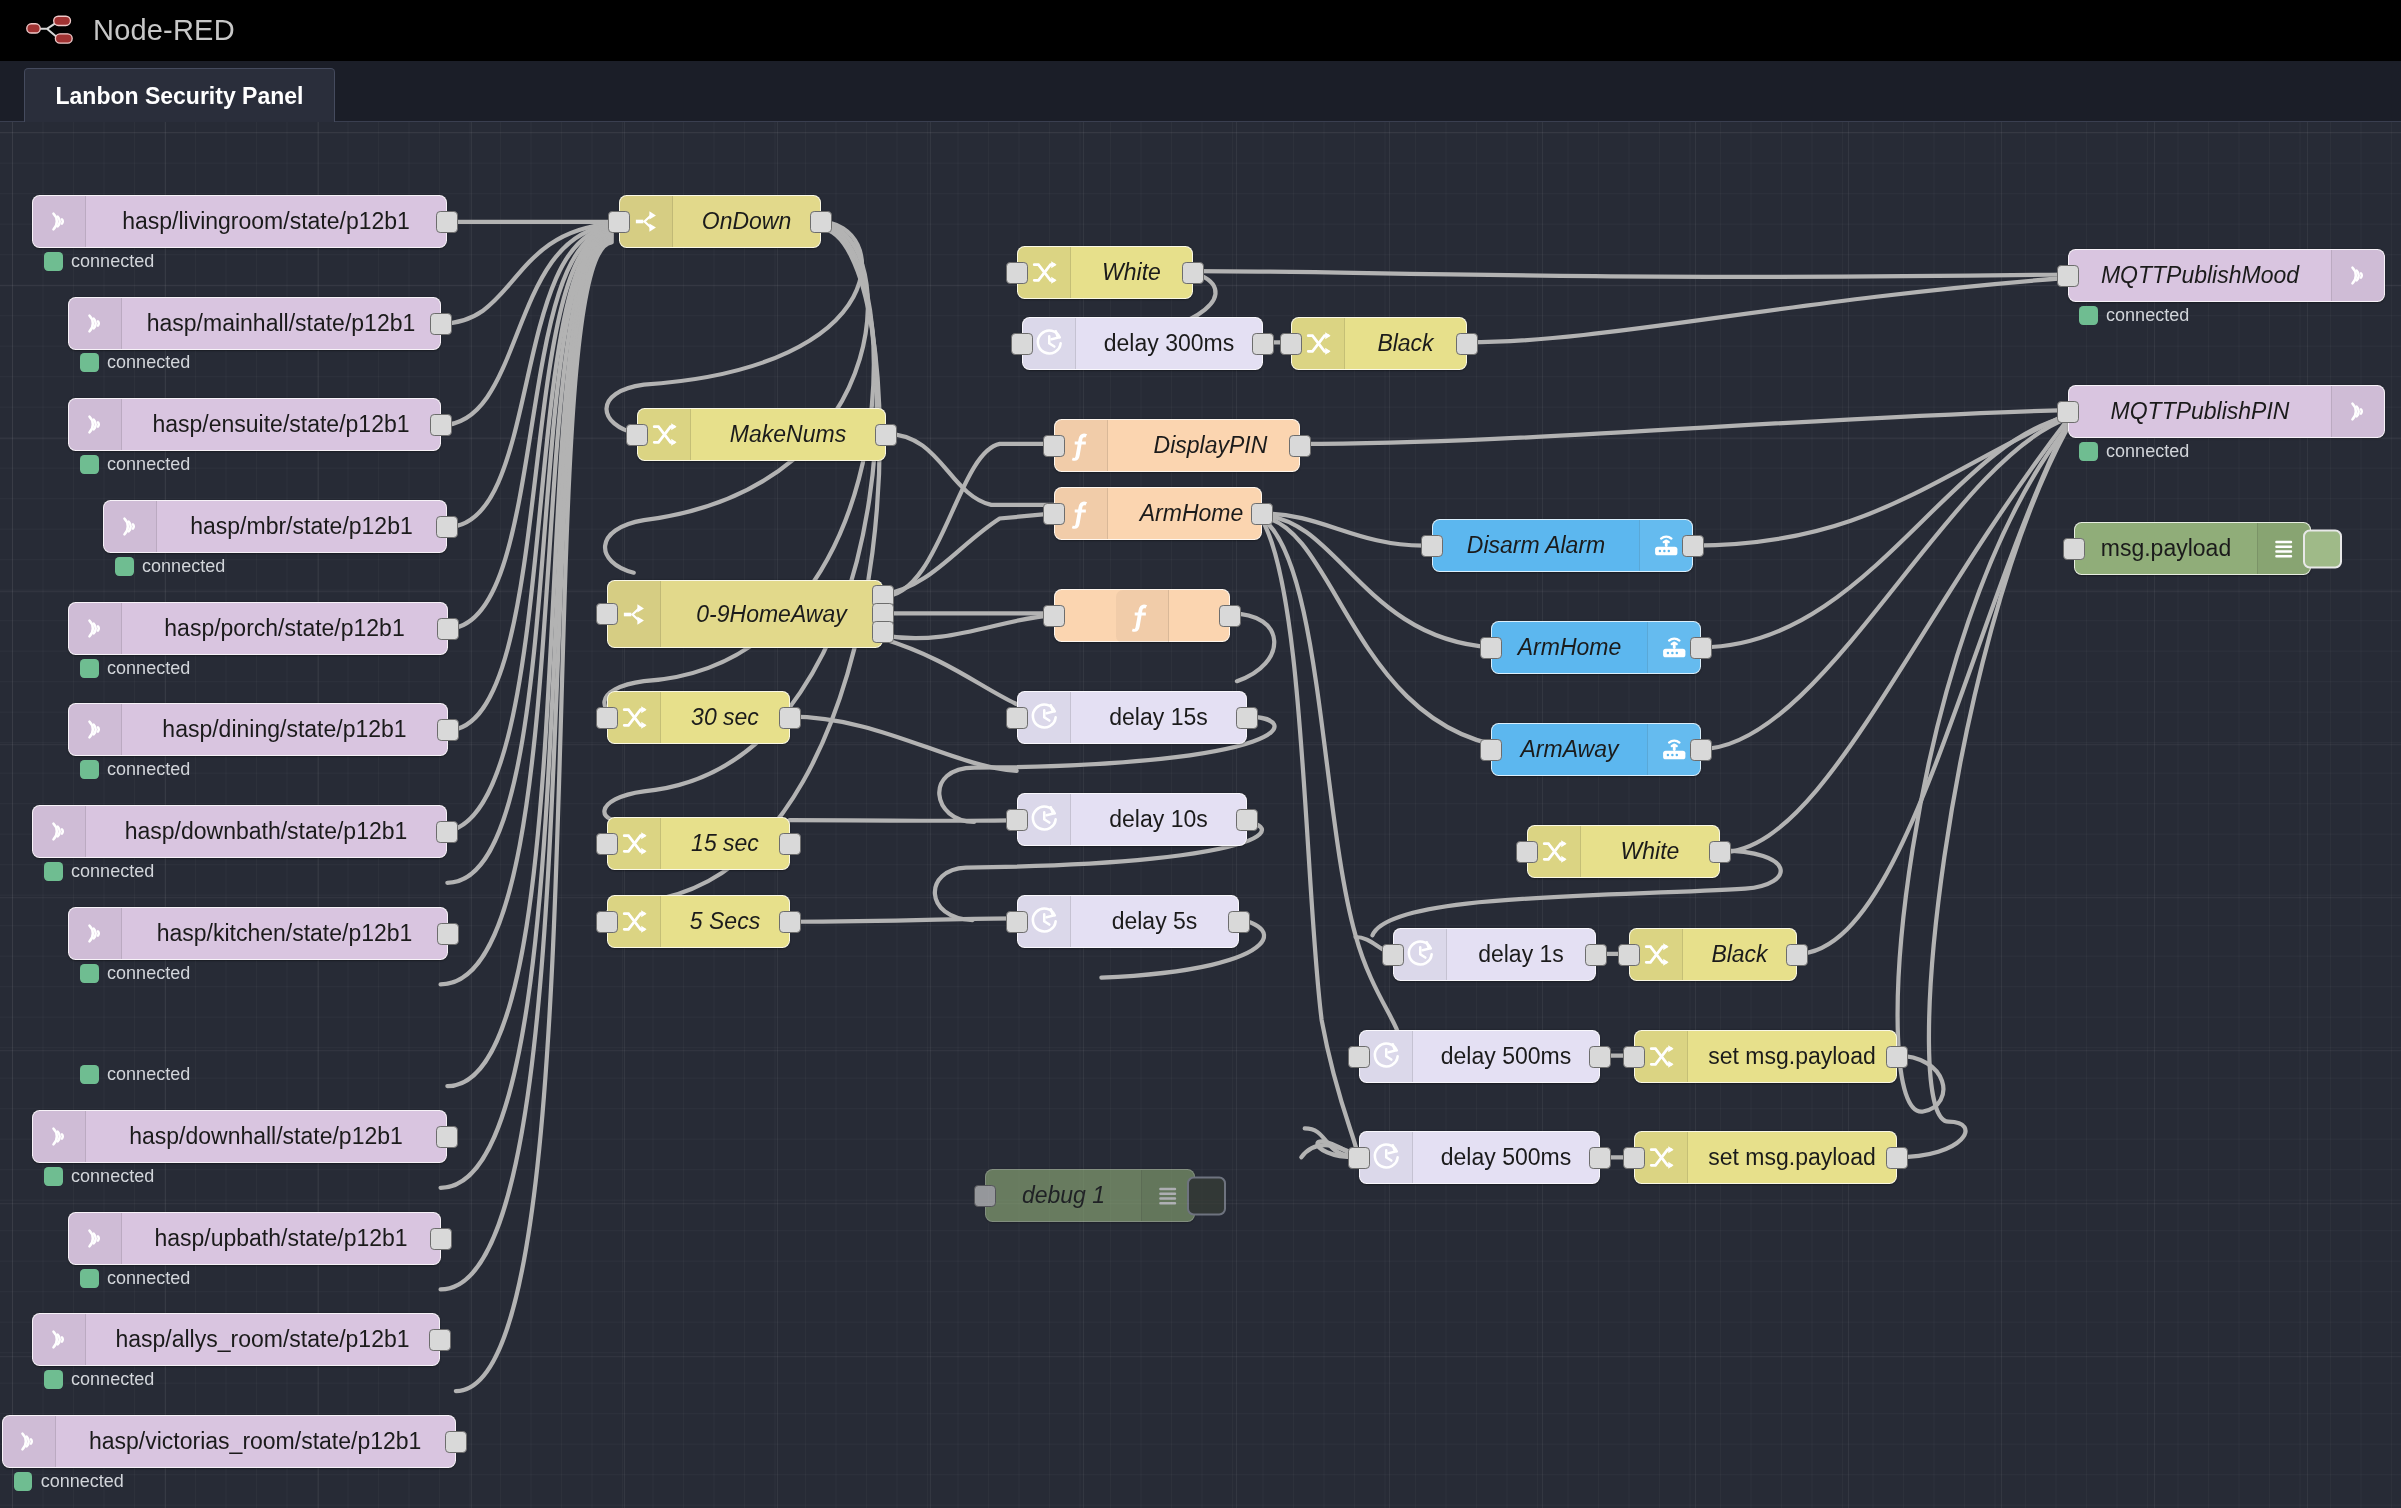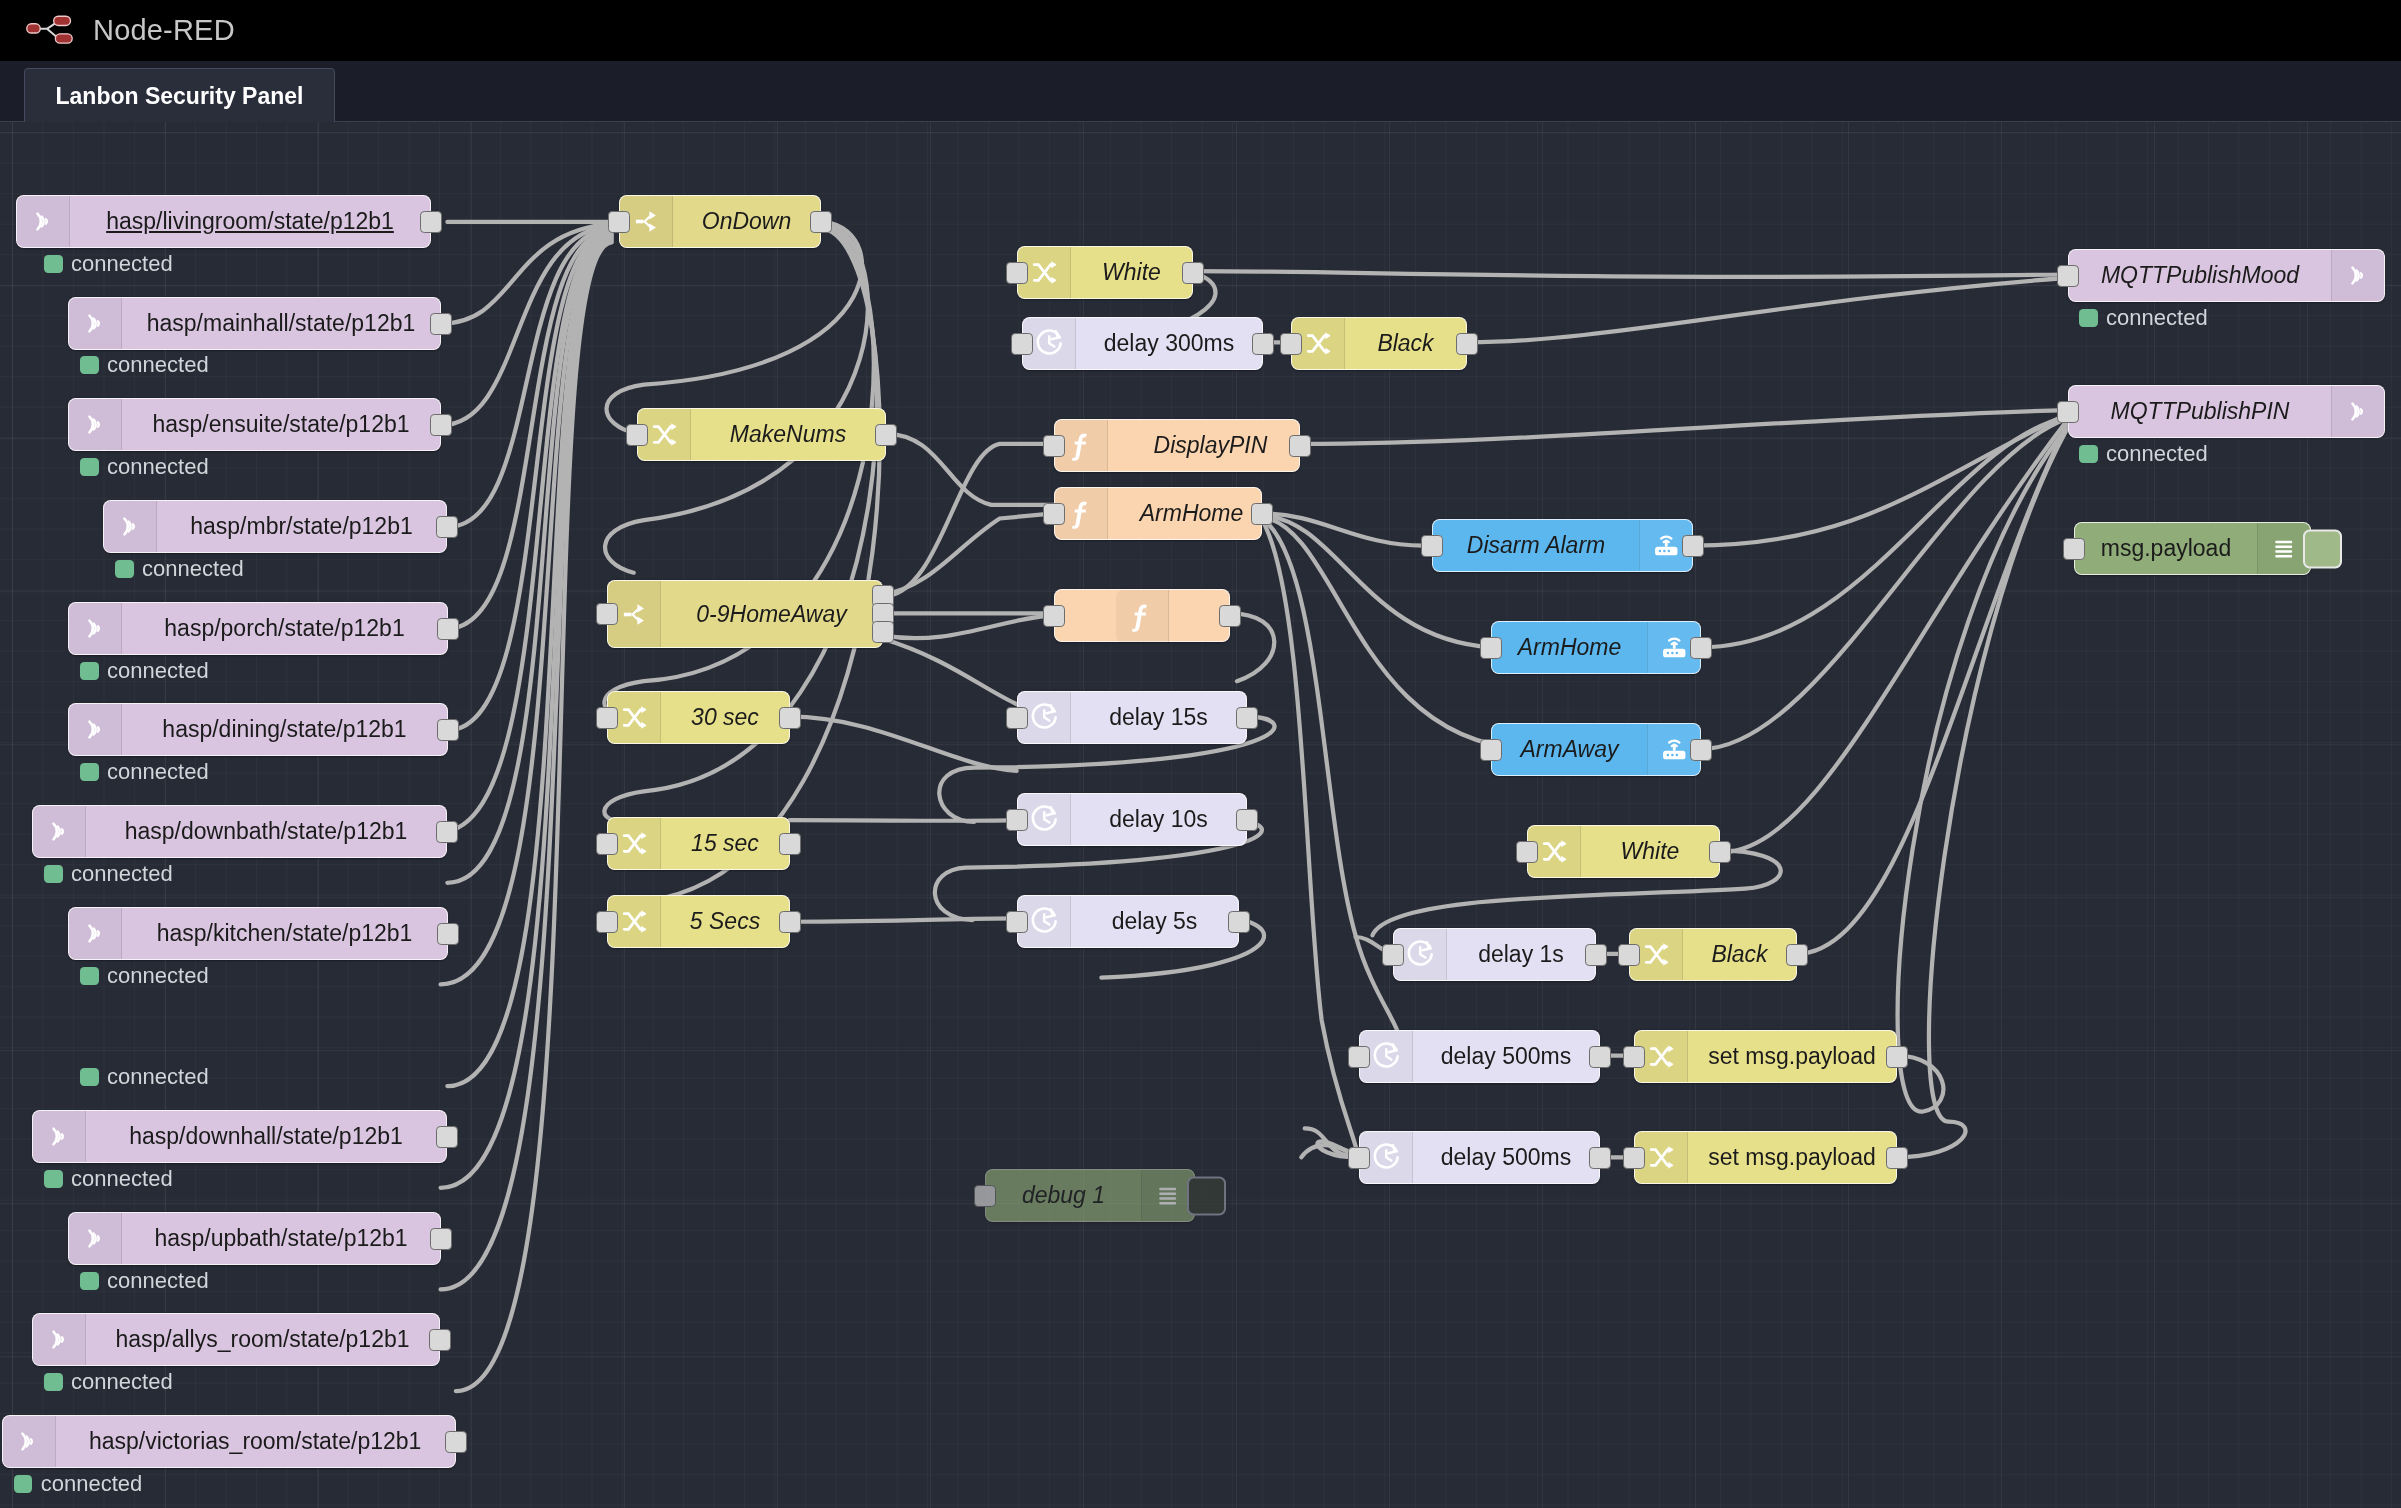--- a/index.html
+++ b/index.html
@@ -125,21 +125,21 @@
   
   .status {
     position: absolute;
     display: flex; align-items: center; gap: 8.5px;
     white-space: nowrap;
   }
   .status .dot {
     width: 18.6px; height: 18.6px; border-radius: 4.2px; background: #6fbd91;
     flex: 0 0 18.6px;
   }
-  .status .stxt { color: #d2d5da; font-size: 22px; }
+  .status .stxt { color: #d2d5da; font-size: 18px; }
 </style>
 </head>
 <body>
 
 <div id="header">
   <svg id="logo" viewBox="0 0 64 44">
     <path d="M14 20 H26 M26 20 L38 12 M26 20 L38 30" stroke="#d6d6d6" stroke-width="2.4" fill="none"></path>
     <rect x="2" y="14" width="16" height="11" rx="5.5" fill="#a03232" stroke="#efc9c9" stroke-width="1.6"></rect>
     <rect x="34" y="5" width="20" height="11" rx="5.5" fill="#a03232" stroke="#efc9c9" stroke-width="1.6"></rect>
     <rect x="36" y="26" width="20" height="11" rx="5.5" fill="#a03232" stroke="#efc9c9" stroke-width="1.6"></rect>
@@ -226,21 +226,21 @@
       <path d="M1888 1102 L1930 1102"></path>
       <path d="M2238 1102 C2300 1102 2310 1160 2270 1168 C2200 1180 2250 600 2440 360"></path>
       <path d="M1888 1222 L1930 1222"></path>
       <path d="M2238 1222 C2320 1222 2340 1180 2300 1180 C2240 1180 2300 620 2440 362"></path>
       <path d="M1600 1222 C1540 1180 1540 1222 1600 1222"></path>
       <path d="M1536 1222 C1560 1190 1600 1222 1610 1222"></path>
       <path d="M1540 1188 C1570 1188 1560 1222 1606 1222"></path>
     </g>
   </svg>
 
-  <div class="node n-mqtt" style="left:16px; top:73px; width:415px;text-decoration:underline;">
+  <div class="node n-mqtt" style="left:32px; top:73px; width:415px;">
     <div class="icell left">
       <svg width="29" height="29" viewBox="0 0 24 24">
           <g fill="none" stroke="#fff" stroke-width="2.1" stroke-linecap="round">
             <path d="M7 5.5 A9 9 0 0 1 7 18.5"></path>
             <path d="M10.5 8 A5.6 5.6 0 0 1 10.5 16"></path>
             <path d="M14 10.3 A2.4 2.4 0 0 1 14 13.7"></path>
           </g>
         </svg>
     </div>
     <div class="lbl">hasp/livingroom/state/p12b1</div>

